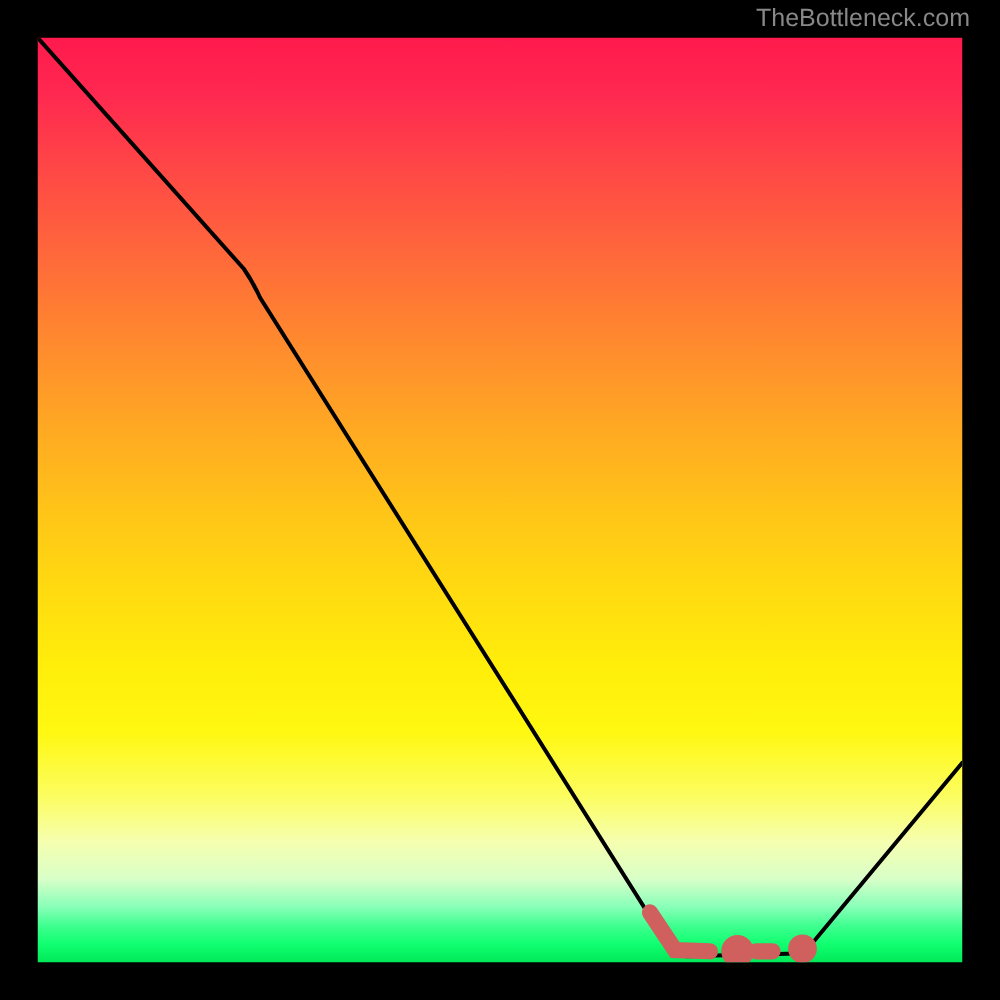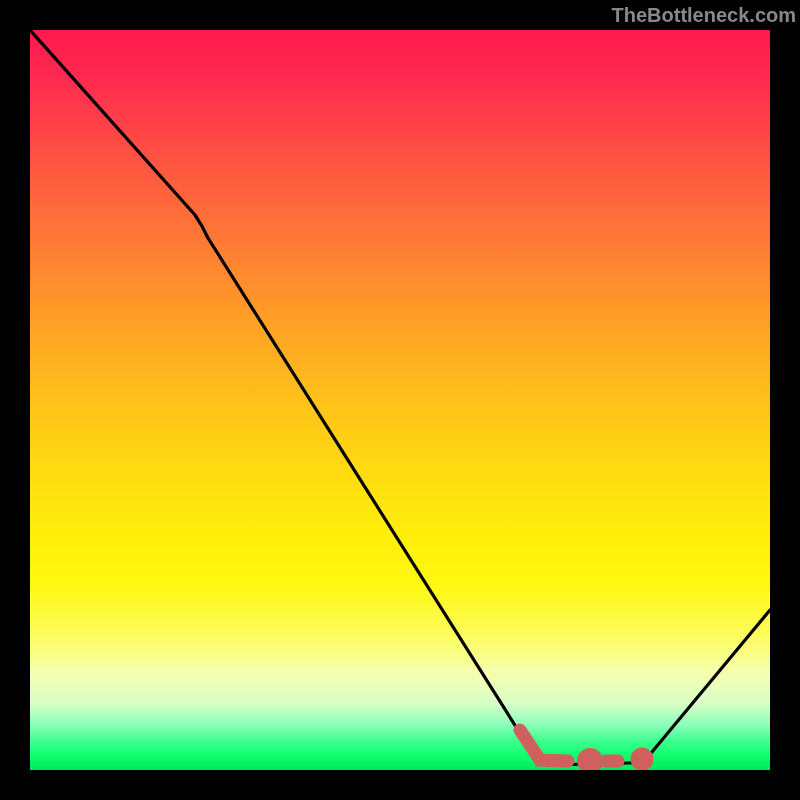--- a/index.html
+++ b/index.html
@@ -6,24 +6,24 @@
   body {
     width: 800px;
     height: 800px;
     background: #000;
     position: relative;
     font-family: Arial, sans-serif;
   }
   .attribution {
     position: absolute;
     top: 4px;
-    right: 4px;
+    right: 24px;
     color: #888;
     font-size: 20px;
-    font-weight: 700;
+    font-weight: 400;
     z-index: 10;
   }
   .plot-area {
     position: absolute;
     left: 30px;
     top: 30px;
     width: 740px;
     height: 740px;
     overflow: hidden;
   }

